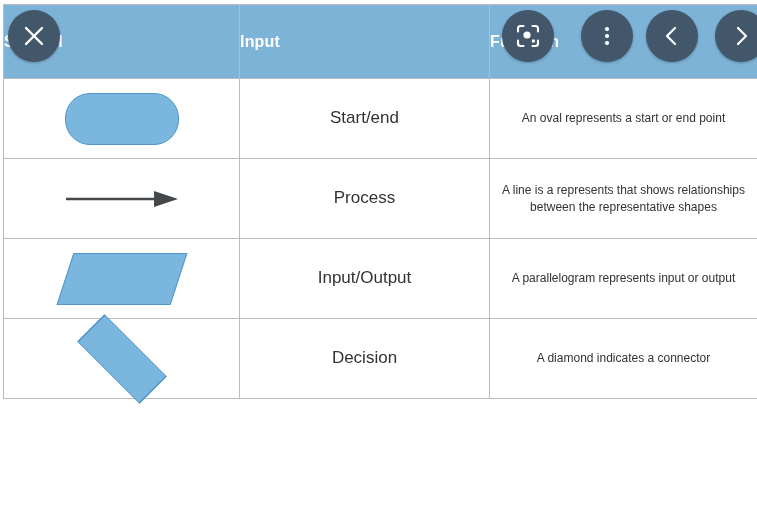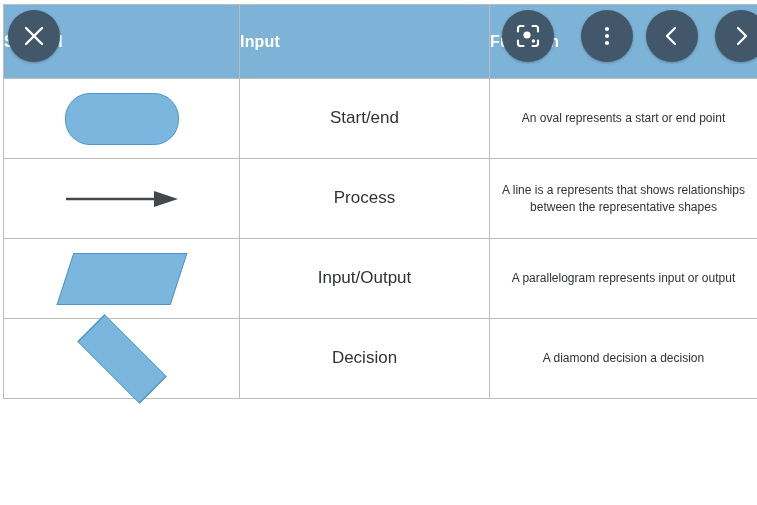--- a/index.html
+++ b/index.html
@@ -183,21 +183,21 @@
 
       <tr>
         <td class="cell-symbol">
           <div class="sym-wrap">
             <div class="shape-diamond-box">
               <div class="shape-diamond"></div>
             </div>
           </div>
         </td>
         <td class="cell-name">Decision</td>
-        <td class="cell-function">A diamond decision a decision</td>
+        <td class="cell-function">A diamond indicates a connector</td>
       </tr>
 
     </tbody>
   </table>
 
   <div class="overlay-btn btn-close">
     <svg width="26" height="26" viewBox="0 0 26 26">
       <line x1="5" y1="5" x2="21" y2="21" stroke="#ffffff" stroke-width="2.4" stroke-linecap="round"></line>
       <line x1="21" y1="5" x2="5" y2="21" stroke="#ffffff" stroke-width="2.4" stroke-linecap="round"></line>
     </svg>

